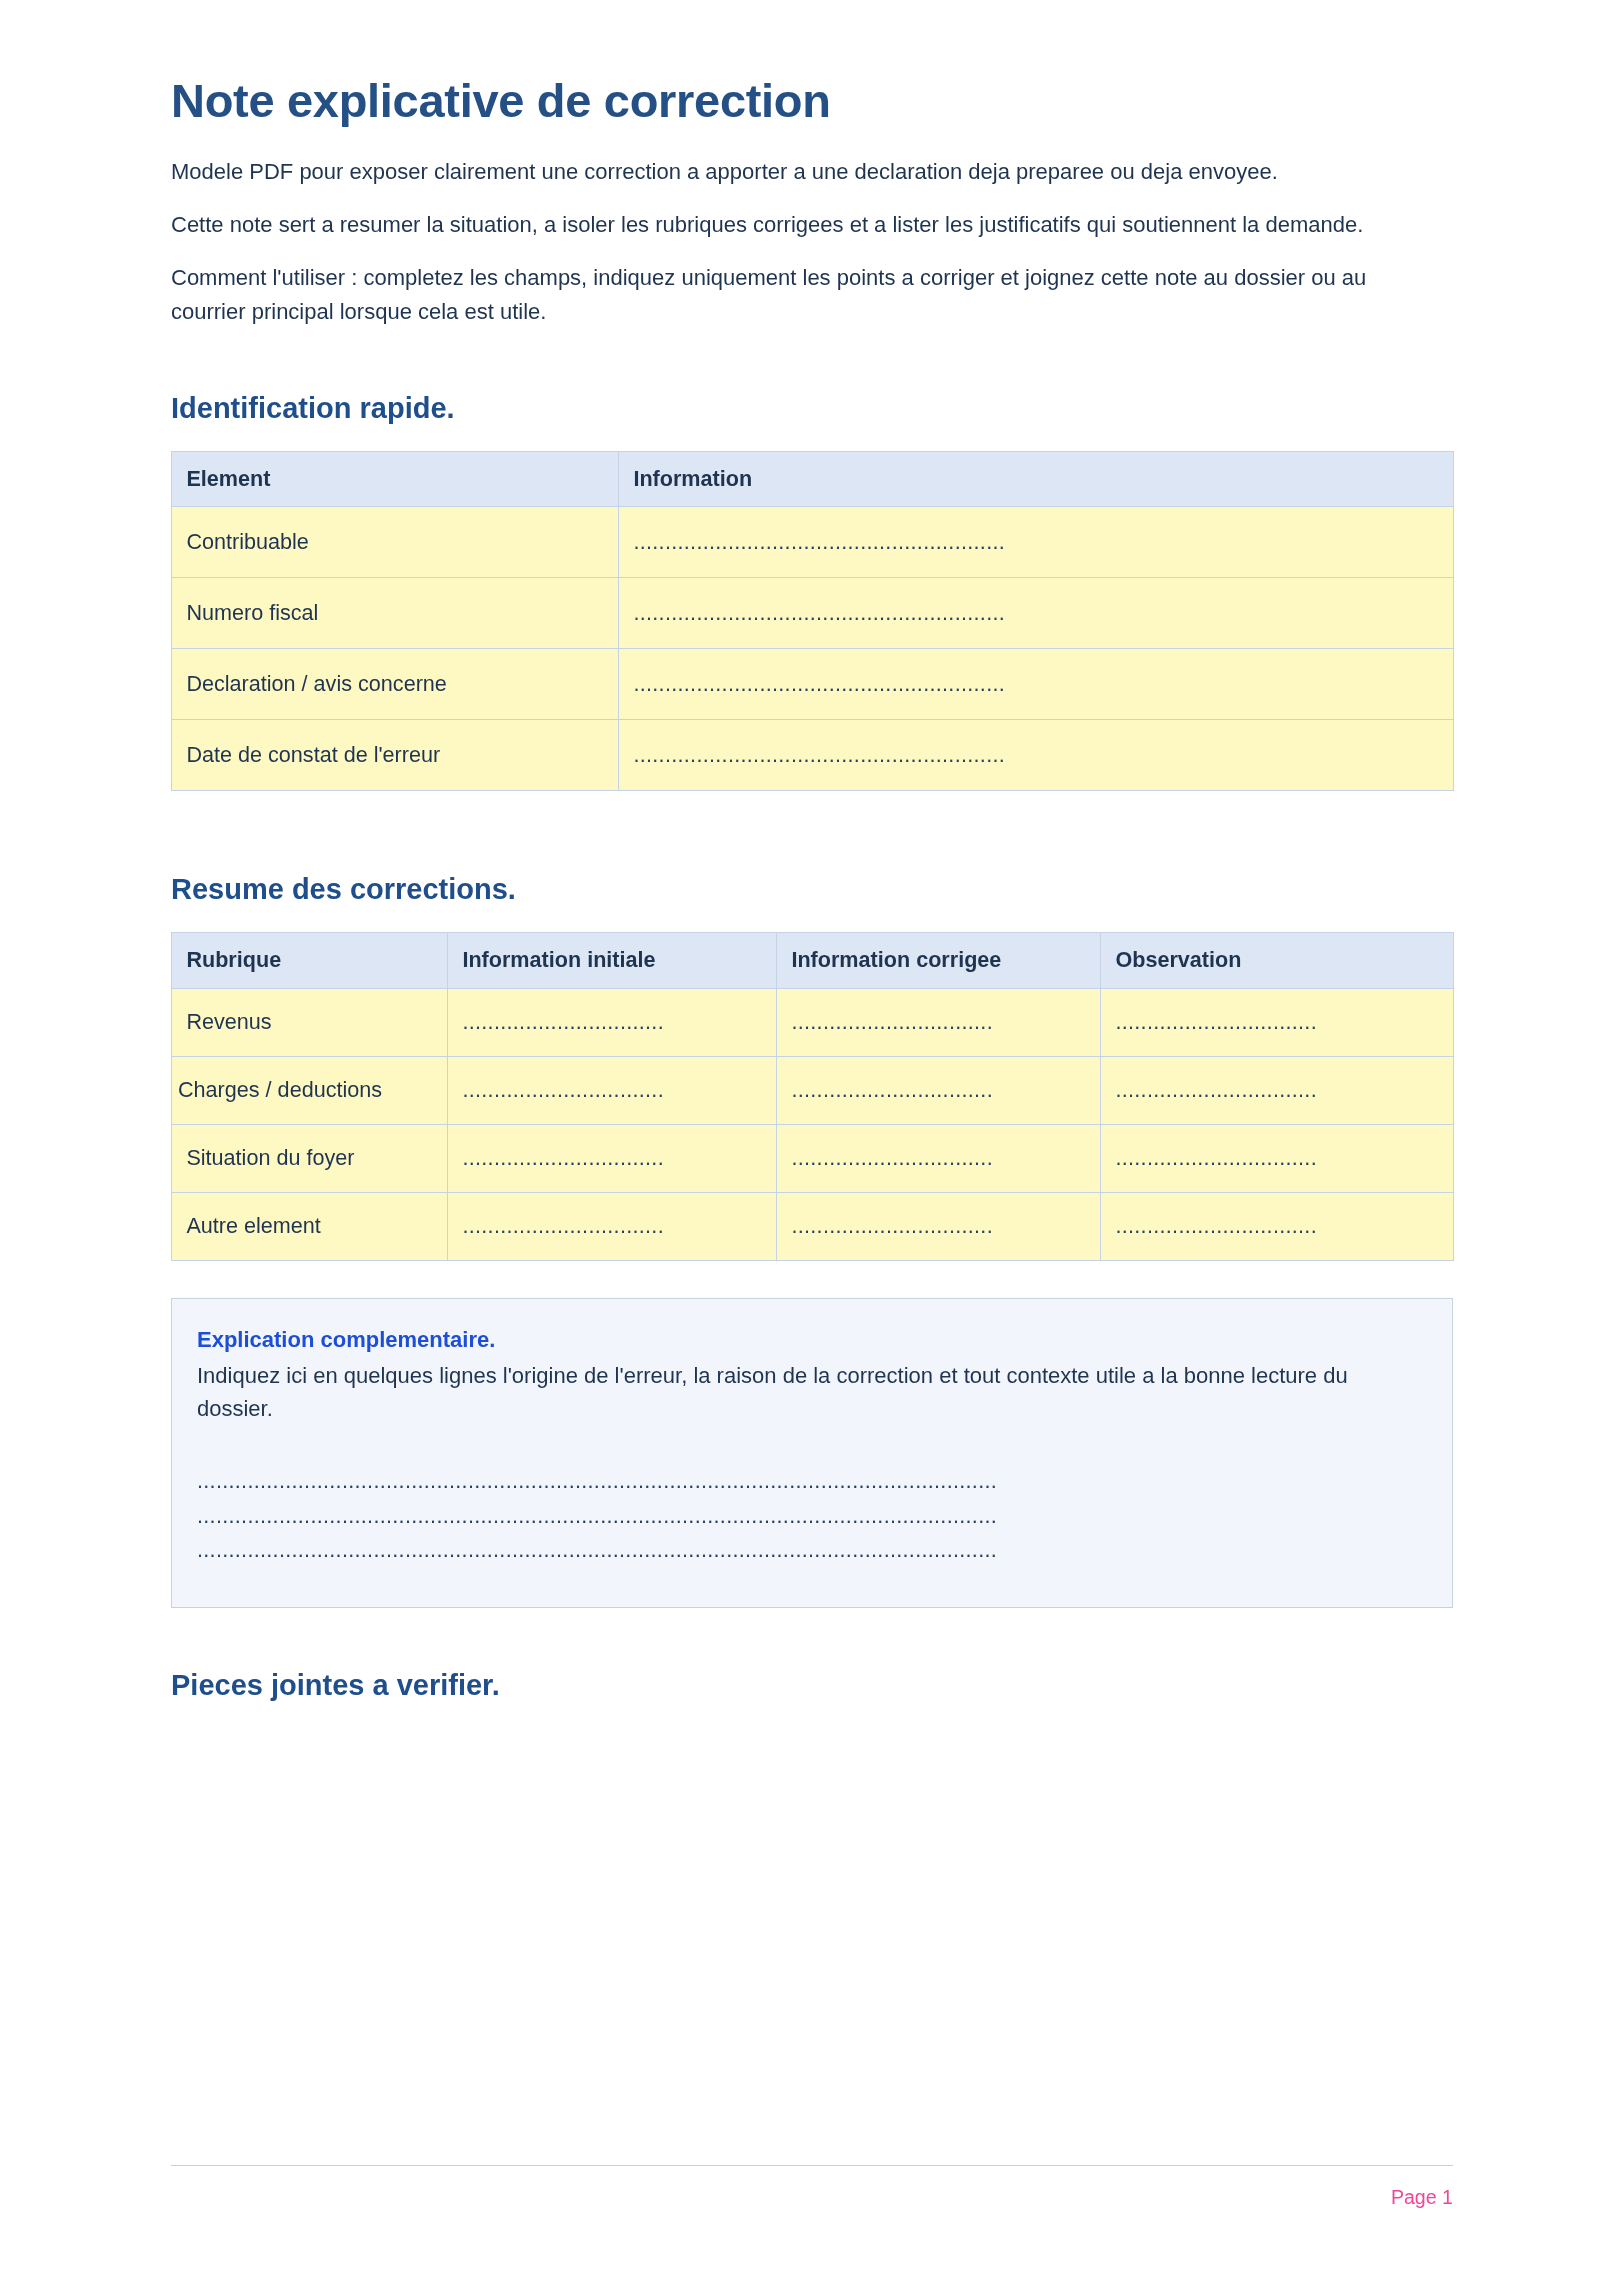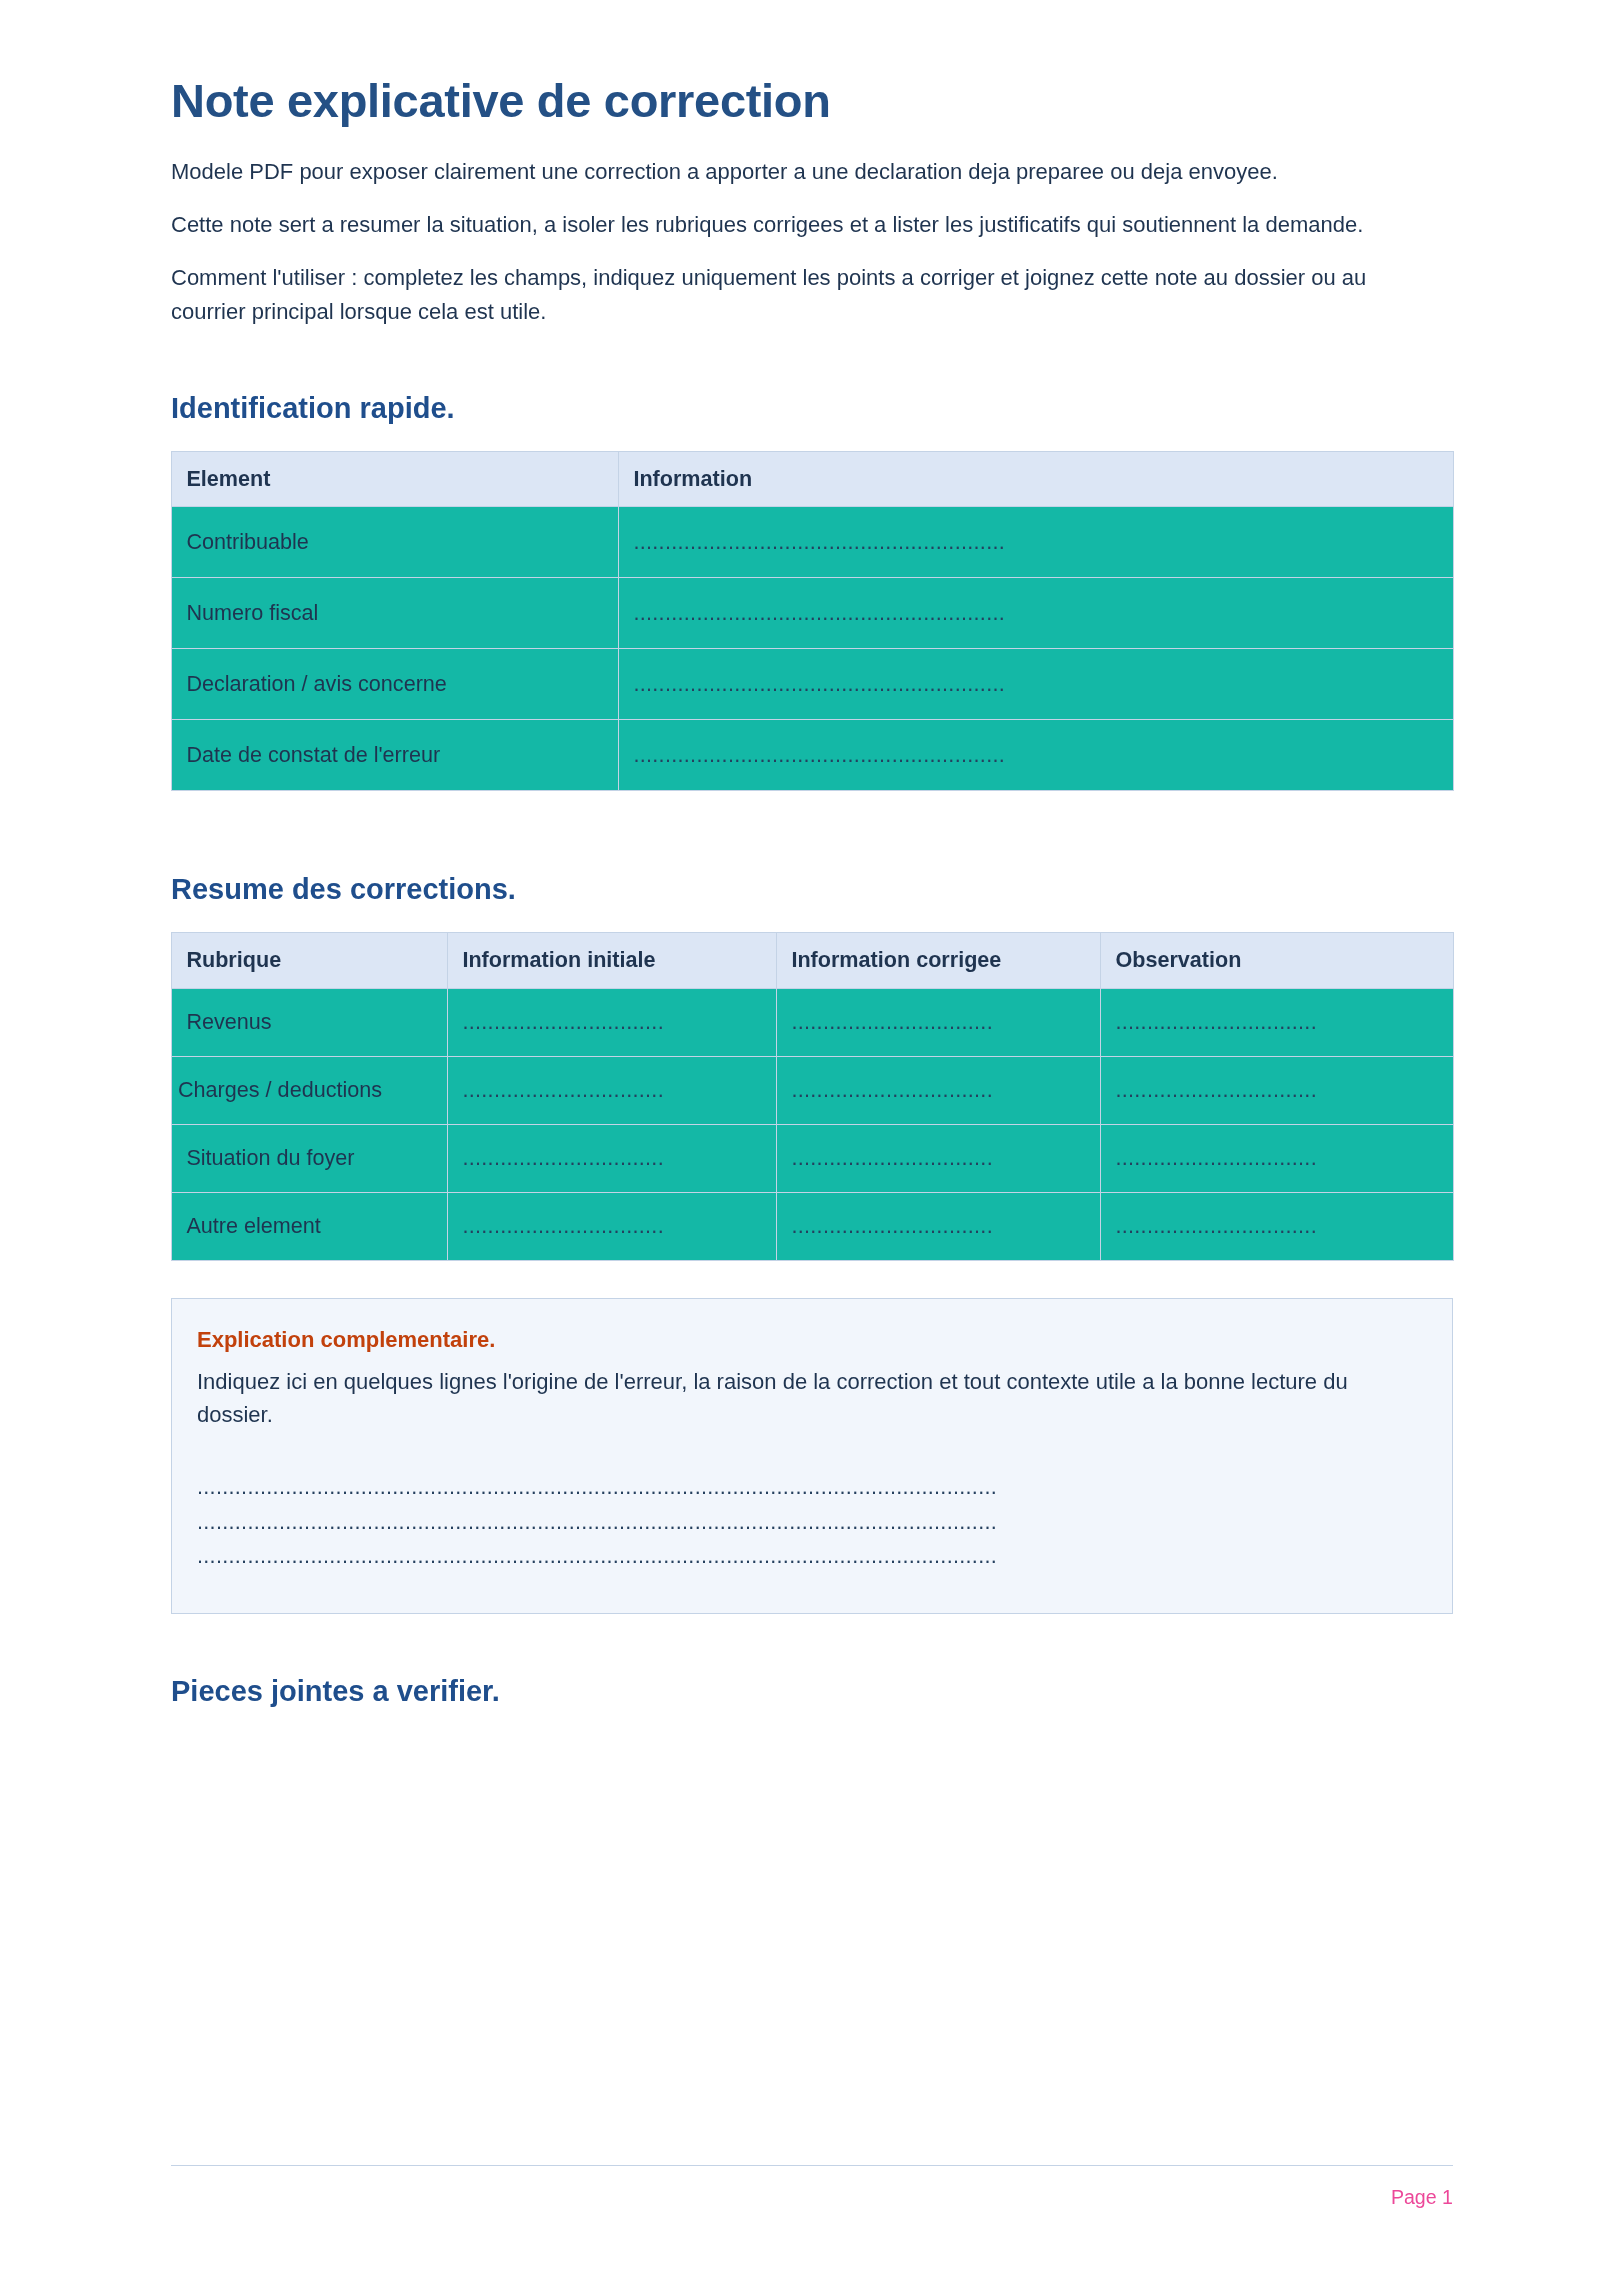--- a/index.html
+++ b/index.html
@@ -86,21 +86,21 @@
     color: #1f3450;
     font-size: 21.6px;
     font-weight: bold;
     text-align: left;
     height: 55px;
     padding: 0 14.4px;
     white-space: nowrap;
     overflow: visible;
   }
   table.form-table tbody td {
-    background: #14b8a6;
+    background: #fef9c3;
     height: 71px;
     font-size: 21.6px;
     color: #1f3450;
     padding: 0 14.4px;
     white-space: nowrap;
     overflow: visible;
   }
   td.label-cell {
     vertical-align: middle;
   }
@@ -147,22 +147,22 @@
     margin-top: 37px;
     width: 1282px;
     background: #f2f6fc;
     border: 1.3px solid #c4d3e6;
     box-sizing: border-box;
     padding: 26px 25px 39px 25px;
   }
   .exp-title {
     font-size: 22px;
     font-weight: bold;
-    color: #c2410c;
-    margin: 0 0 9px 0;
+    color: #1d4ed8;
+    margin: 0 0 3px 0;
     line-height: 1.4;
   }
   .exp-desc {
     font-size: 22px;
     color: #1f3450;
     line-height: 1.52;
     margin: 0;
     max-width: 1237px;
   }
   .exp-lines {

